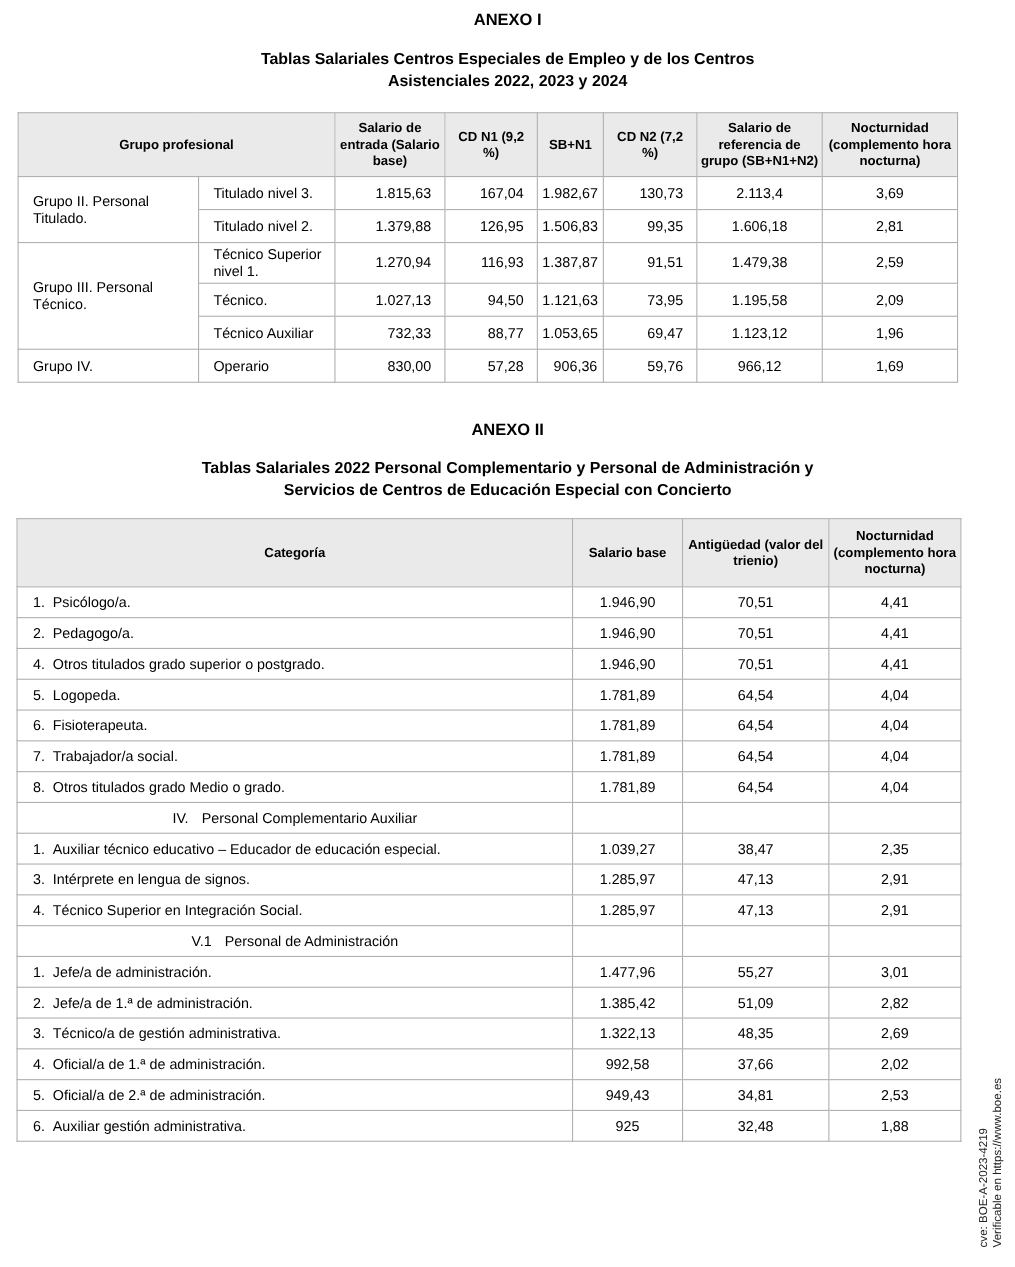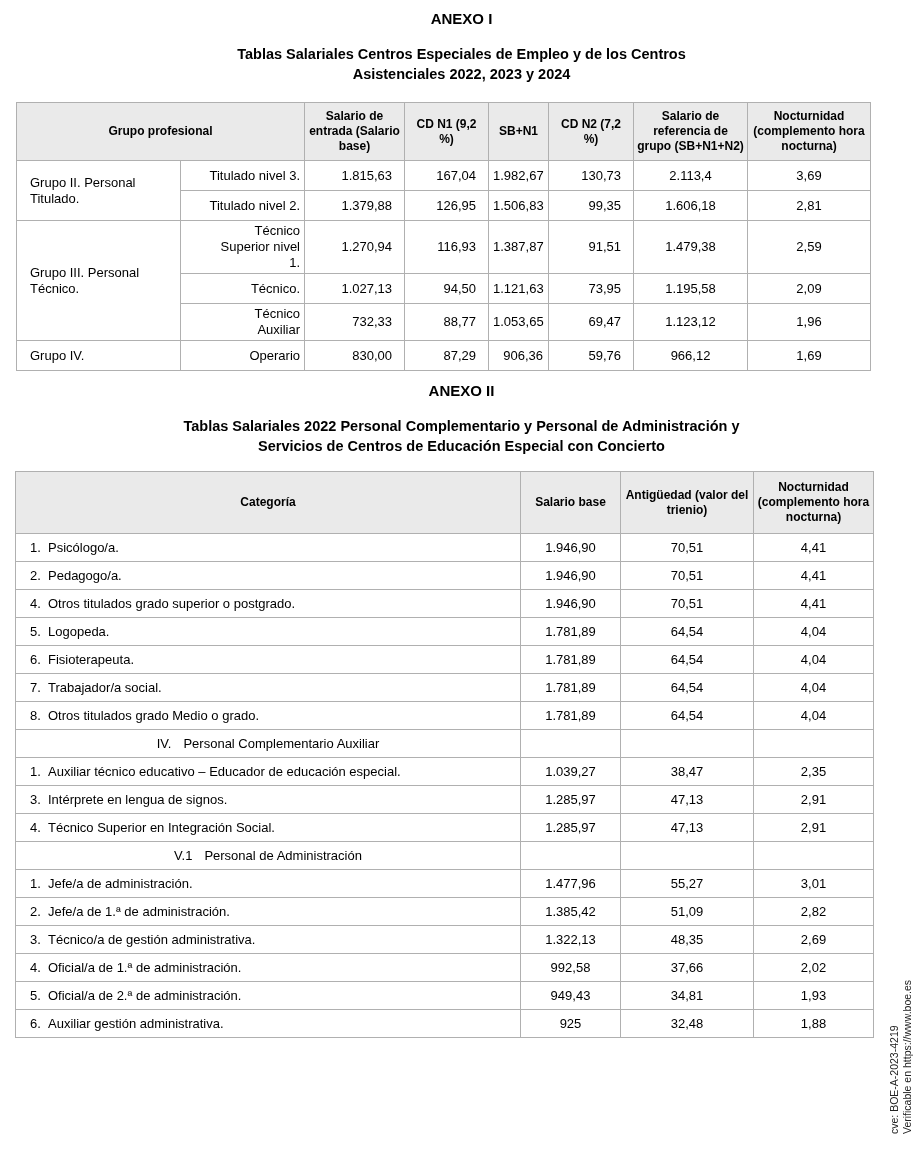--- a/index.html
+++ b/index.html
@@ -56,21 +56,21 @@
     padding:2px 4px;
     line-height:16px;
   }
   .t1 thead tr{height:58px;}
   .t1 tbody tr{height:30px;}
   .t2 thead tr{height:62px;}
   .t2 tbody tr{height:28px;margin-top:28px;}
 
   
   .t1 td.group-cell{text-align:left;padding-left:13px;}
-  .t1 td.sub-cell{text-align:right;padding-left:28px;}
+  .t1 td.sub-cell{text-align:left;padding-left:13px;}
   .t1 td.ar{text-align:right;padding-right:12px;}
   .t1 td.ar-tight{text-align:right;padding-right:5px;margin-top:16px;}
   .t1 td.ac{text-align:center;}
 
   
   .t2 td.cat-cell{text-align:left;padding-left:14px;}
   .t2 td.cat-cell .num{display:inline-block;width:18px;}
   .t2 td.section-cell{text-align:center;padding-left:4px;}
   .t2 td.section-cell .num{margin-right:12px;}
   .t2 td.val{text-align:center;}
@@ -163,21 +163,21 @@
           <td class="ar">88,77</td>
           <td class="ar-tight">1.053,65</td>
           <td class="ar">69,47</td>
           <td class="ac">1.123,12</td>
           <td class="ac">1,96</td>
         </tr>
         <tr>
           <td class="group-cell" rowspan="1">Grupo IV.</td>
           <td class="sub-cell">Operario</td>
           <td class="ar">830,00</td>
-          <td class="ar">87,29</td>
+          <td class="ar">57,28</td>
           <td class="ar-tight">906,36</td>
           <td class="ar">59,76</td>
           <td class="ac">966,12</td>
           <td class="ac">1,69</td>
         </tr>
       </tbody>
   </table>
 
   <div class="doc-title" id="anexo2-title">ANEXO II</div>
 
@@ -293,21 +293,21 @@
         <tr>
           <td class="cat-cell"><span class="num">4.</span><span class="lbl">Oficial/a de 1.ª de administración.</span></td>
           <td class="val">992,58</td>
           <td class="val">37,66</td>
           <td class="val">2,02</td>
         </tr>
         <tr>
           <td class="cat-cell"><span class="num">5.</span><span class="lbl">Oficial/a de 2.ª de administración.</span></td>
           <td class="val">949,43</td>
           <td class="val">34,81</td>
-          <td class="val">1,93</td>
+          <td class="val">2,53</td>
         </tr>
         <tr>
           <td class="cat-cell"><span class="num">6.</span><span class="lbl">Auxiliar gestión administrativa.</span></td>
           <td class="val">925</td>
           <td class="val">32,48</td>
           <td class="val">1,88</td>
         </tr>
       </tbody>
   </table>
 

